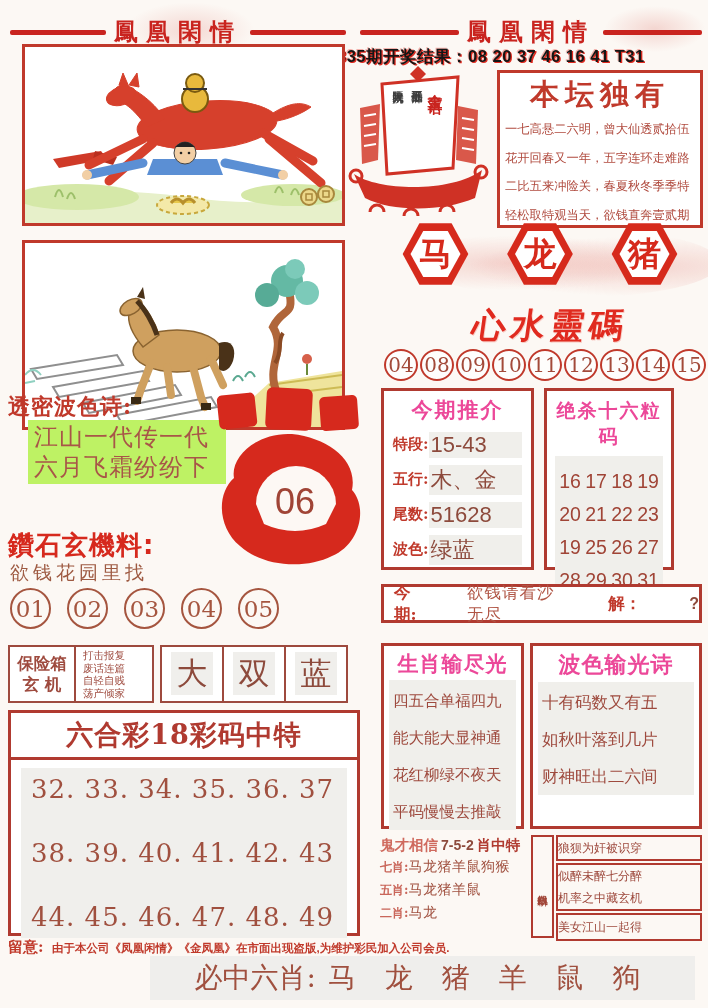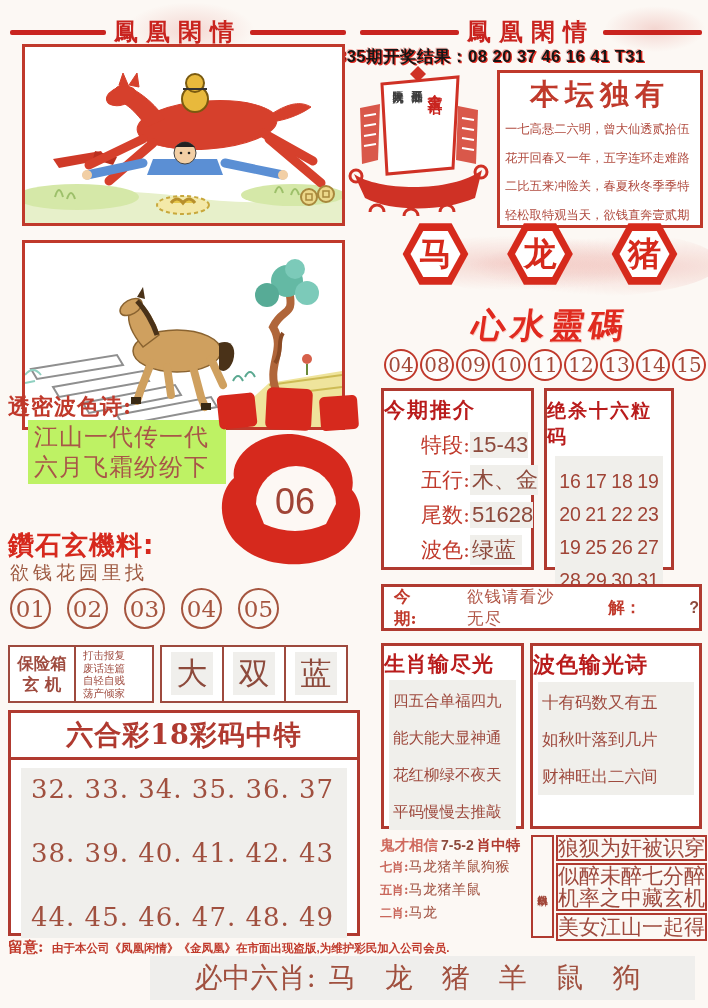--- a/index.html
+++ b/index.html
@@ -33,23 +33,23 @@
     font-family:"DejaVu Serif",serif;font-weight:bold;font-size:33px;color:#d62a1c;}
   
   .heart-title{font-weight:900;font-size:34px;color:#e02a1f;letter-spacing:5px;transform:skewX(-8deg);
     text-align:center;text-shadow:1px 1px 0 #f8c9c2;}
   .circle-row{display:flex;}
   .num-circle{box-sizing:border-box;border:2px solid #c0392b;border-radius:50%;width:34px;height:32px;
     display:flex;align-items:center;justify-content:center;font-family:"DejaVu Serif",serif;
     font-size:20px;color:#a34a3a;background:rgba(255,255,255,.7);margin-right:2px;}
   
   .panel{border:3px solid #b03a30;background:#fff;box-sizing:border-box;}
-  .panel-title{font-family:"DejaVu Serif",serif;font-weight:bold;color:#b91c1c;letter-spacing:2px;}
+  .panel-title{font-family:"DejaVu Serif",serif;font-weight:bold;color:#ec4899;text-align:center;letter-spacing:2px;}
   .rec-row{display:flex;align-items:center;height:35px;padding:0 4px;}
-  .rec-label{font-family:"DejaVu Serif",serif;font-weight:normal;font-size:21px;color:#c0392b;white-space:nowrap;margin-left:28px;}
+  .rec-label{font-family:"DejaVu Serif",serif;font-weight:bold;font-size:15px;color:#c0392b;white-space:nowrap;}
   .rec-value{flex:1;font-size:22px;color:#8d4a3c;background:#f0efeb;padding-left:2px;white-space:nowrap;font-family:"Liberation Sans",sans-serif;}
   .kill-grid{margin:6px 8px;background:#f0efeb;display:grid;grid-template-columns:repeat(4,1fr);
     row-gap:10px;padding:14px 2px;text-align:center;font-size:19.5px;color:#a04436;}
   
   .issue-strip{display:flex;align-items:center;padding-left:10px;gap:3px;}
   .issue-label{font-family:"DejaVu Serif",serif;font-weight:bold;font-size:16.5px;color:#c0392b;}
   .issue-text{font-size:16.5px;color:#b05545;letter-spacing:1px;}
   .issue-jie{font-family:"DejaVu Serif",serif;font-weight:bold;font-size:16.5px;color:#c0392b;margin-left:6px;}
   .issue-ans{font-size:16px;color:#8d4a3c;font-weight:bold;margin-left:4px;}
   
@@ -61,21 +61,21 @@
   .ghost-hdr .g2{color:#8d4a3c;font-size:14px;font-weight:bold;}
   .ghost-hdr .g3{color:#b03a30;font-weight:bold;font-size:14.5px;font-family:"DejaVu Serif",serif;}
   .ghost-row{display:flex;align-items:baseline;line-height:22px;white-space:nowrap;}
   .ghost-label{color:#c9665a;font-family:"DejaVu Serif",serif;font-weight:bold;font-size:12px;}
   .ghost-value{color:#a0503f;font-size:14px;letter-spacing:.5px;}
   
   .wl{display:flex;}
   .wl-label{width:19px;border:2px solid #b03a30;writing-mode:vertical-rl;text-orientation:upright;
     font-size:10.5px;color:#a04436;display:flex;align-items:center;justify-content:center;line-height:17px;}
   .wl-body{flex:1;margin-left:2px;display:flex;flex-direction:column;gap:2px;}
-  .wl-box{border:2px solid #b03a30;color:#9e4a3e;text-align:left;font-size:21px;white-space:nowrap;}
+  .wl-box{border:2px solid #b03a30;color:#9e4a3e;text-align:left;font-size:12px;white-space:nowrap;}
   
   .secret-title{font-family:"DejaVu Serif",serif;font-weight:bold;font-size:22px;color:#c0392b;letter-spacing:1px;}
   .poem-box{background:#bef264;font-family:"DejaVu Serif",serif;font-size:24px;color:#a85548;line-height:30px;
     padding:2px 0 0 6px;letter-spacing:1px;white-space:nowrap;}
   .diamond-title{font-weight:900;font-size:26px;color:#d6291d;letter-spacing:1px;font-family:"DejaVu Sans",sans-serif;}
   .diamond-sub{font-family:"DejaVu Serif",serif;font-size:19px;color:#9e5a42;letter-spacing:4px;}
   .big-circle{box-sizing:border-box;width:41px;height:41px;border:2.5px solid #a5553f;border-radius:50%;
     display:flex;align-items:center;justify-content:center;font-family:"DejaVu Serif",serif;font-size:23px;color:#a5553f;margin-right:16px;}
   
   .safe1{border:2.5px solid #9e4a3e;box-sizing:border-box;display:flex;background:#fff;}
@@ -306,21 +306,21 @@
       <span>25</span>
       <span>26</span>
       <span>27</span>
       <span>28</span>
       <span>29</span>
       <span>30</span>
       <span>31</span>
     </div>
   </div>
 
-  <div class="abs panel issue-strip" style="left:381px;top:584px;width:321px;height:47px;gap:44px;">
+  <div class="abs panel issue-strip" style="left:381px;top:584px;width:321px;height:39px;gap:44px;">
     <span class="issue-label">今期:</span>
     <span class="issue-text">欲钱请看沙无尽</span>
     <span class="issue-jie">解：</span>
     <span class="issue-ans">?</span>
   </div>
 
   <div class="abs panel" style="left:381px;top:643px;width:143px;height:186px;">
     <div class="panel-title" style="font-size:21px;margin-top:4px;letter-spacing:1px;">生肖输尽光</div>
     <div class="poem-lines" style="line-height:37px;font-size:15.5px;">
       <div class="poem-line">四五合单福四九</div>

